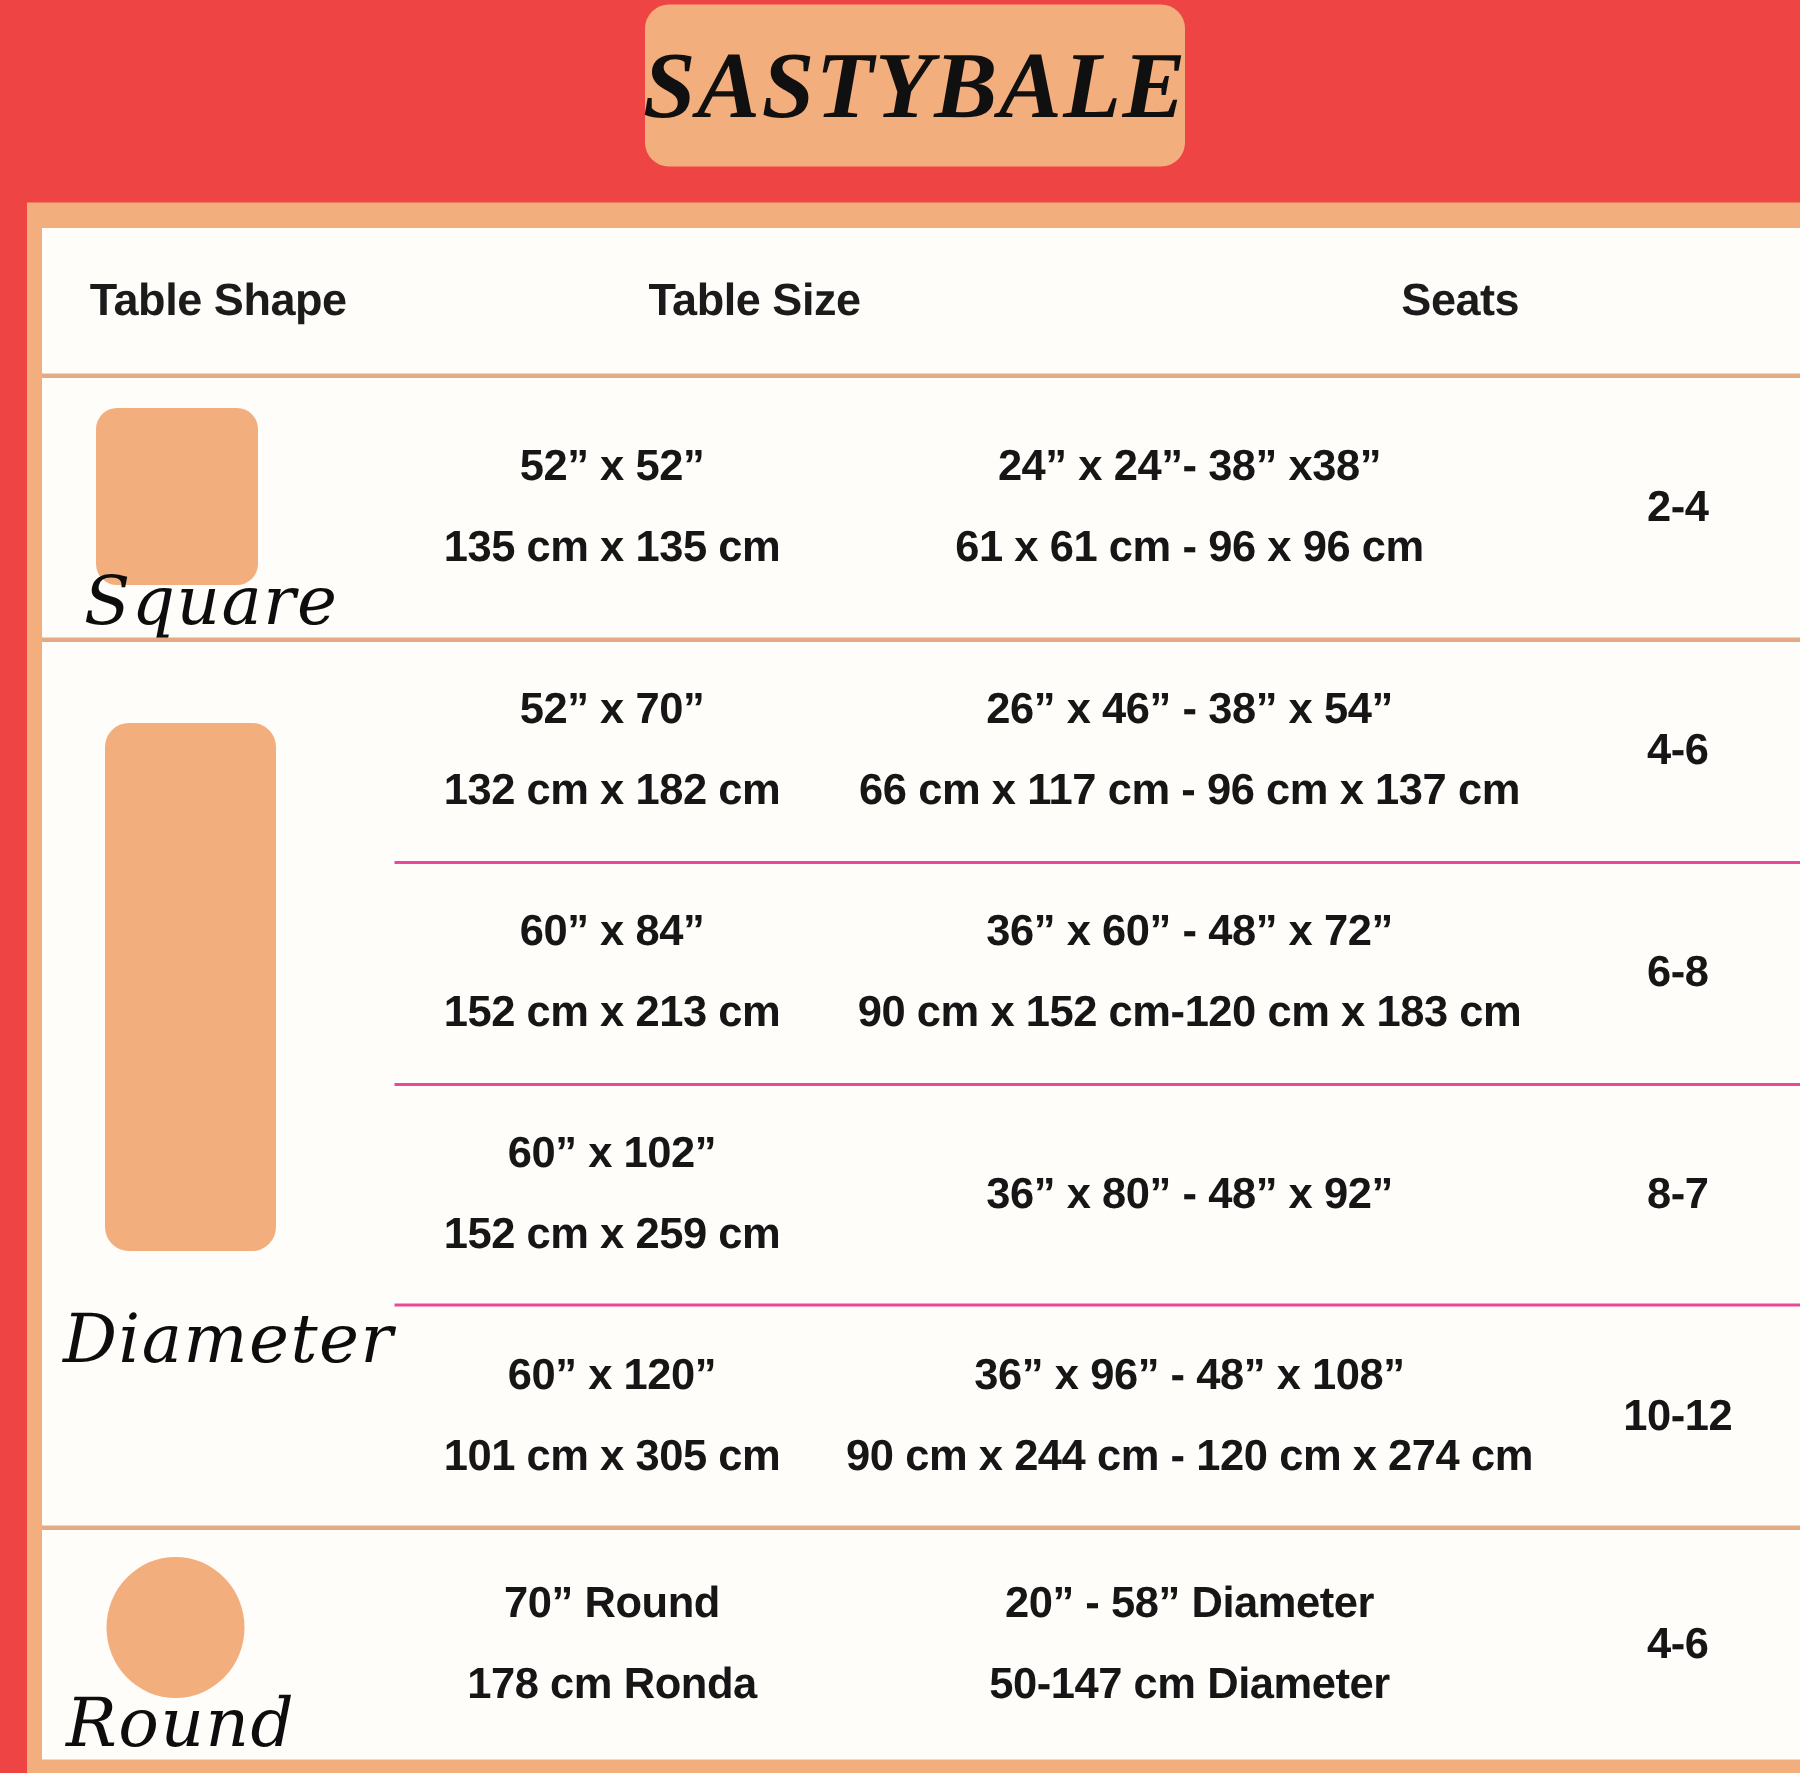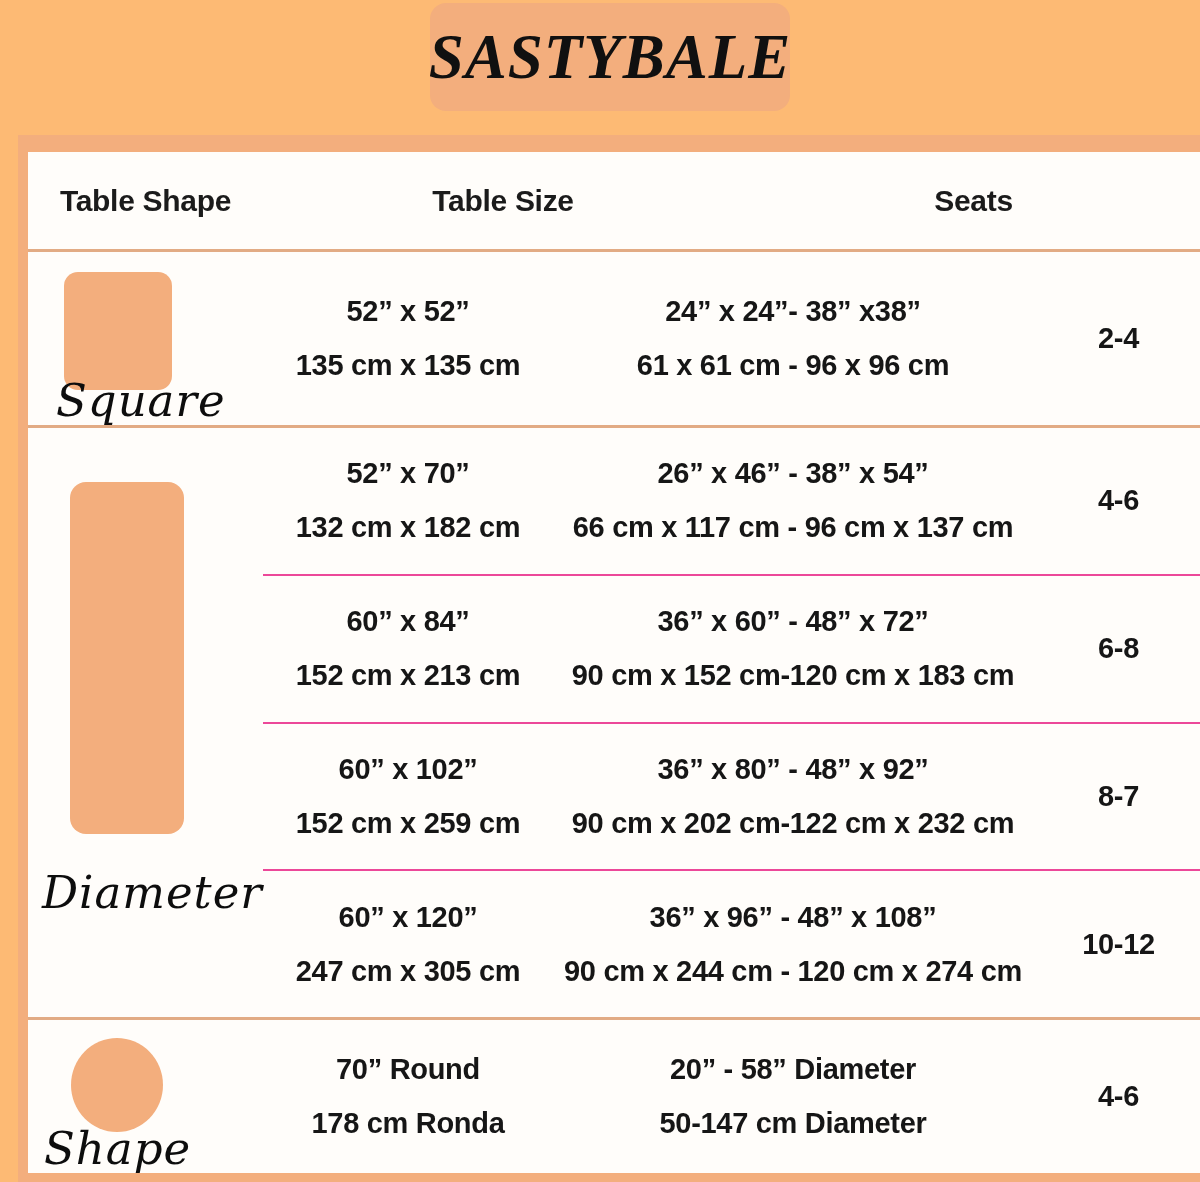--- a/index.html
+++ b/index.html
@@ -1,16 +1,16 @@
 <!DOCTYPE html>
 <html><head>
 <meta charset="utf-8">
 <style>
   html,body{margin:0;padding:0;background:#ffffff;}
-  .page{position:relative;width:1200px;height:1182px;background:#fdba74;overflow:hidden;
+  .page{position:relative;width:1200px;height:1182px;background:#ef4444;overflow:hidden;
         font-family:"Liberation Sans",sans-serif;color:#141414;}
 
   
   .banner{position:absolute;left:430px;top:3px;width:360px;height:108px;
           background:#F3AE7D;border-radius:16px;display:flex;align-items:center;justify-content:center;}
   .banner-text{font-family:"Liberation Serif",serif;font-style:italic;font-weight:700;
                font-size:63px;letter-spacing:1px;color:#101010;}
 
   
   .size-table{position:absolute;left:18px;top:120px;width:1200px;height:1062px;
@@ -132,48 +132,47 @@
             </div>
           </div>
 
           <div class="row">
             <div class="cell w-cloth">
               <span>60” x 102”</span>
               <span>152 cm x 259 cm</span>
             </div>
             <div class="cell w-table">
               <span>36” x 80” - 48” x 92”</span>
-              <span>90 cm x 202 cm-122 cm x 232 cm</span>
             </div>
             <div class="cell w-seats seats-cell">
               <span>8-7</span>
             </div>
           </div>
 
           <div class="row">
             <div class="cell w-cloth">
               <span>60” x 120”</span>
-              <span>247 cm x 305 cm</span>
+              <span>101 cm x 305 cm</span>
             </div>
             <div class="cell w-table">
               <span>36” x 96” - 48” x 108”</span>
               <span>90 cm x 244 cm - 120 cm x 274 cm</span>
             </div>
             <div class="cell w-seats seats-cell">
               <span>10-12</span>
             </div>
           </div>
 
         </div>
       </div>
 
       <div class="section sec-round">
         <div class="shape-cell">
           <div class="shape-icon icon-round"></div>
-          <div class="shape-label label-round">Shape</div>
+          <div class="shape-label label-round">Round</div>
         </div>
         <div class="rows">
           <div class="row">
             <div class="cell w-cloth">
               <span>70” Round</span>
               <span>178 cm Ronda</span>
             </div>
             <div class="cell w-table">
               <span>20” - 58” Diameter</span>
               <span>50-147 cm Diameter</span>

